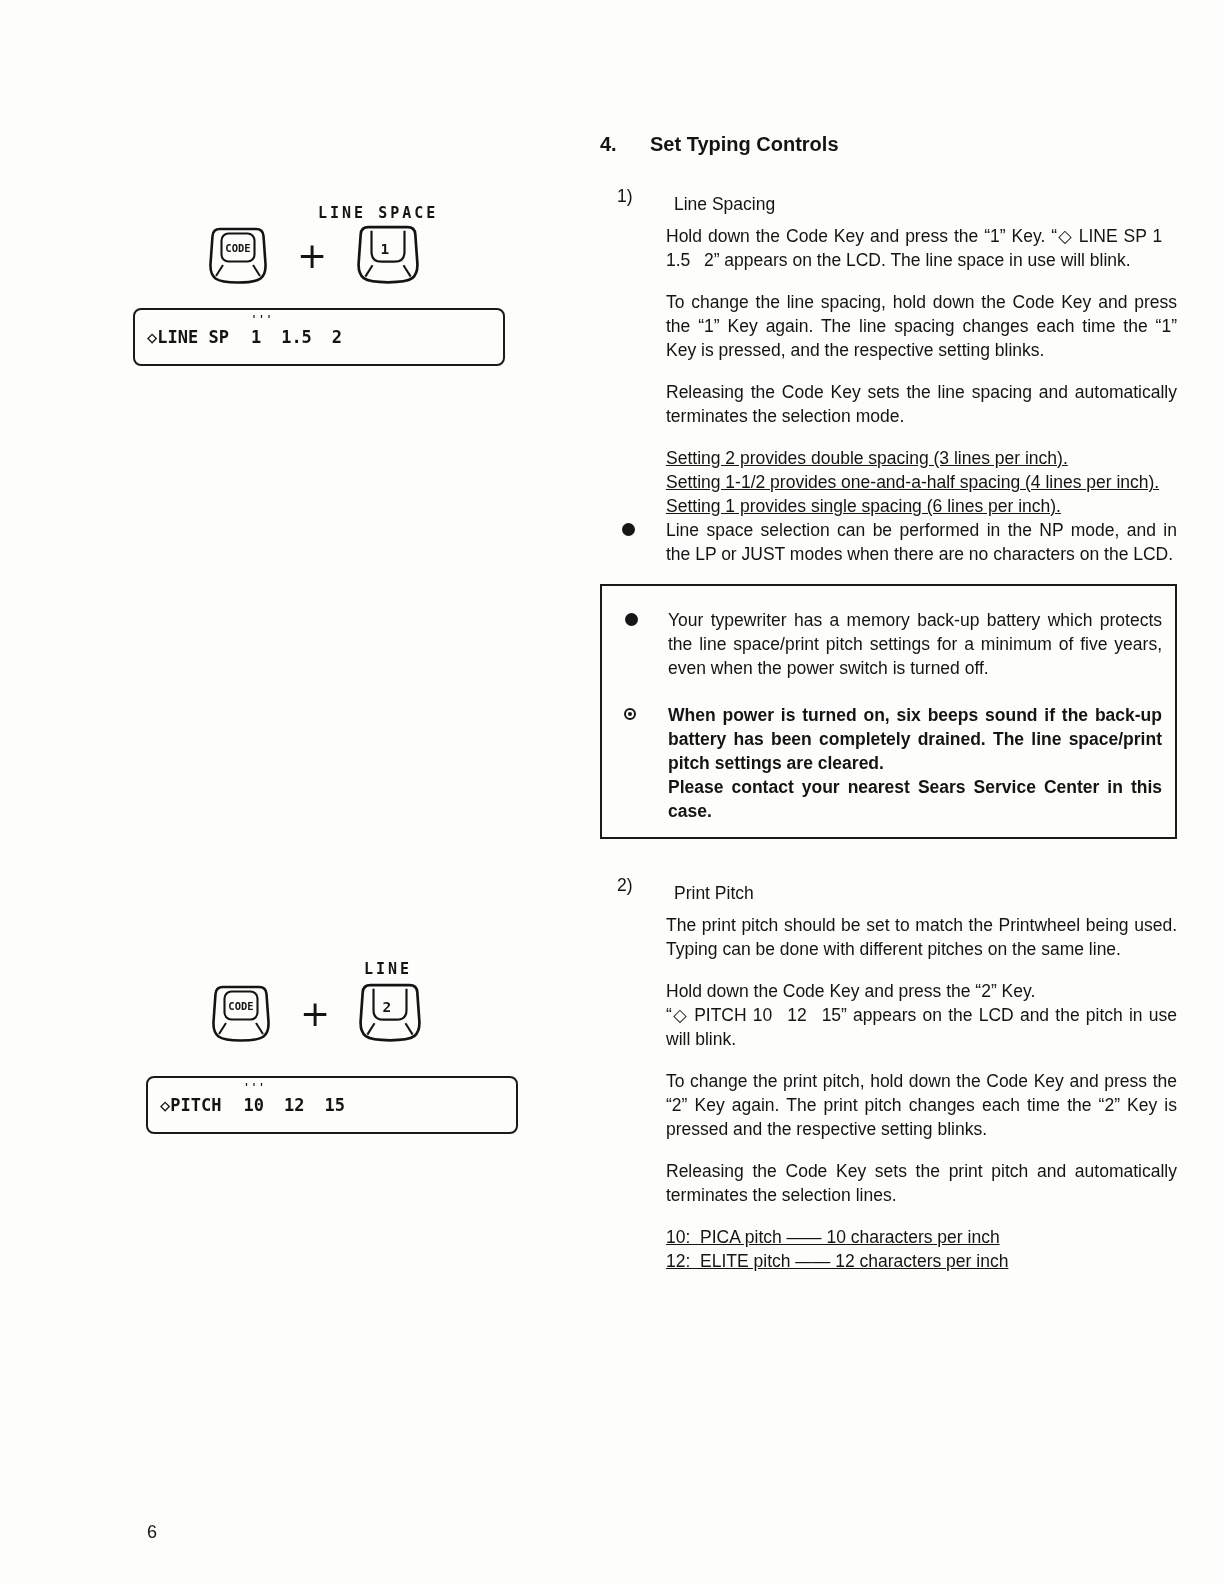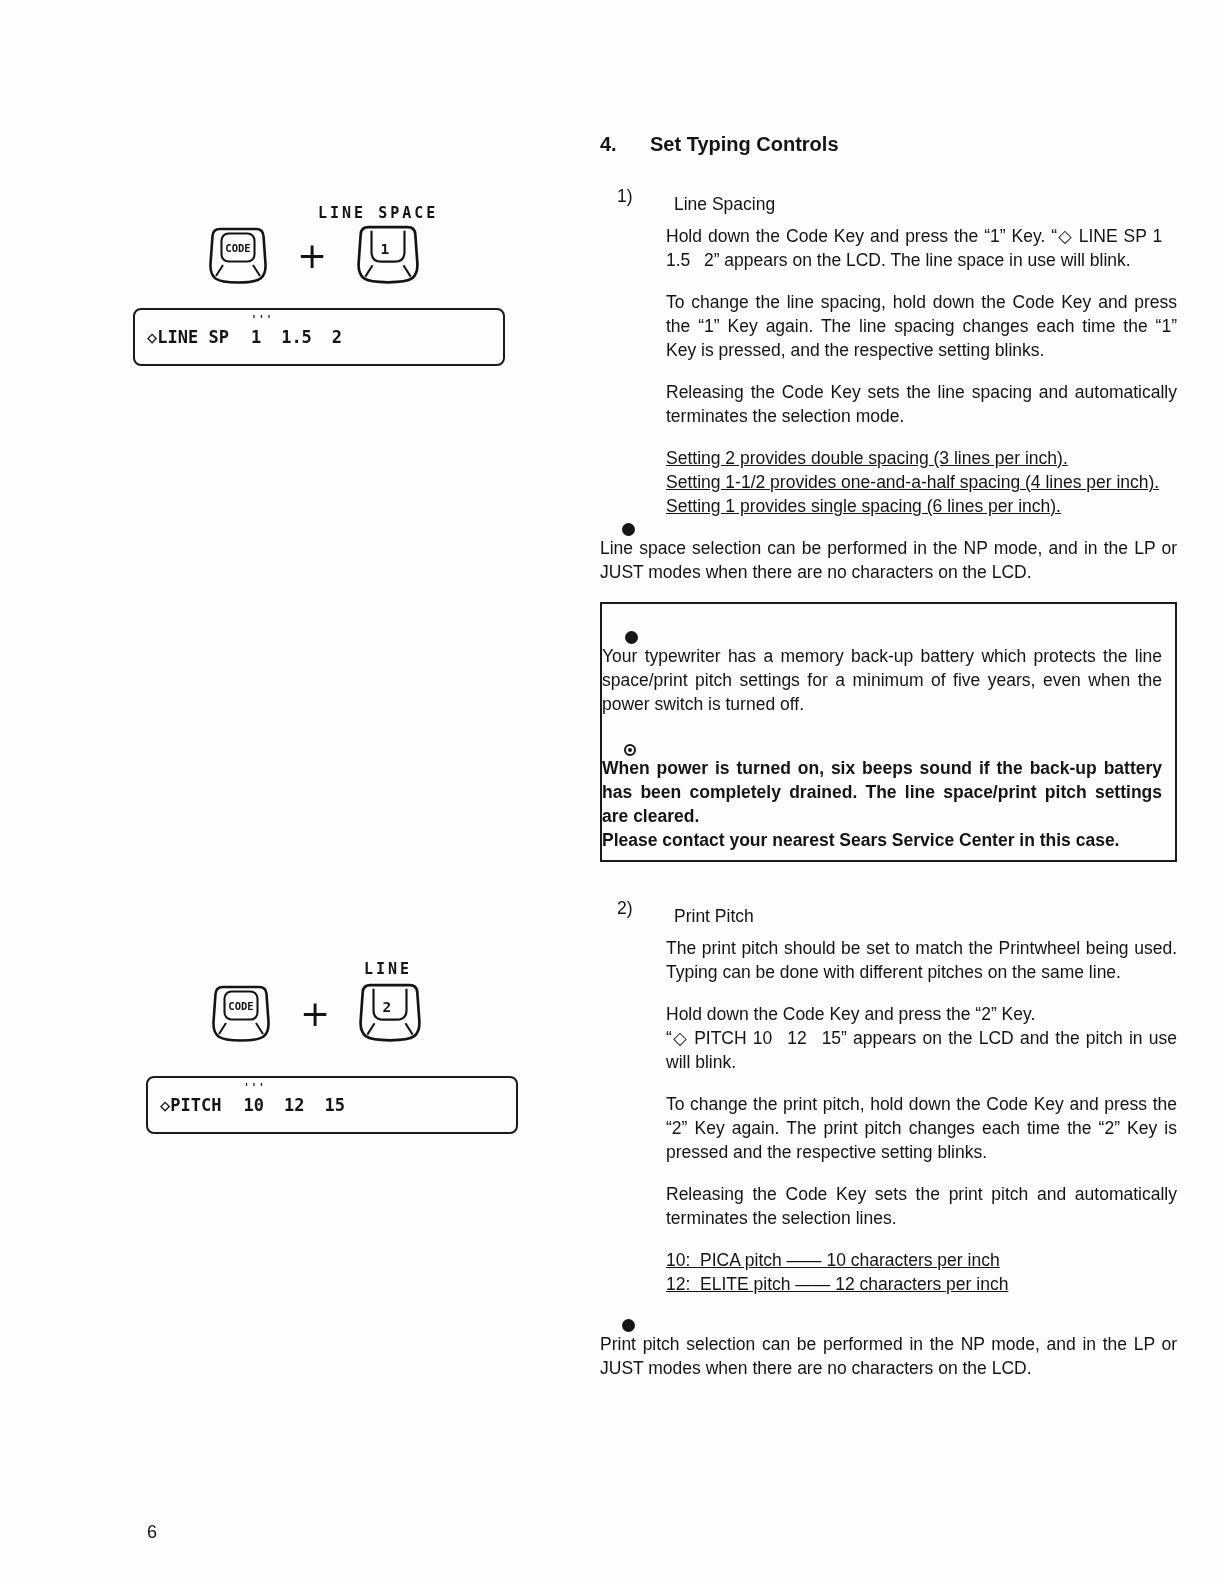--- a/index.html
+++ b/index.html
@@ -48,36 +48,36 @@
     font-size:17.5px;line-height:24px;
   }
   .heading{display:flex;font-weight:bold;font-size:20px;margin-bottom:28px;}
   .heading .h-num{width:50px;flex:0 0 auto;}
   .sub{display:flex;}
   .sub-num{width:66px;flex:0 0 auto;padding-left:17px;box-sizing:border-box;}
   .sub-body{flex:1;min-width:0;}
   .sub-title{margin:8px;}
   .para{margin:0 0 18px 0;text-align:justify;white-space:pre-line;}
   .para:last-child{margin-bottom:0;text-decoration:underline;}
-  .bullet-row{display:flex;margin-bottom:18px;flex-direction:column;}
+  .bullet-row{display:flex;margin-bottom:18px;}
   .marker-cell{width:66px;flex:0 0 auto;padding-left:22px;padding-top:5px;box-sizing:border-box;}
   .dot{width:13px;height:13px;border-radius:50%;background:#161616;}
   .ring{
     width:8px;height:8px;border:2.6px solid #161616;border-radius:50%;
     position:relative;
   }
   .ring::after{
     content:"";position:absolute;left:1.6px;top:1.6px;right:1.6px;bottom:1.6px;
     background:#161616;border-radius:50%;
   }
   .bullet-text{flex:1;text-align:justify;white-space:pre-line;min-width:0;}
   .note-box{
     border:2.5px solid #1a1a1a;
     margin:8px 0 34px 0;
-    padding:22px 13px 8px 0;
+    padding:22px 13px 14px 0;
   }
   .note-box .bullet-row{margin-bottom:23px;}
   .note-box .bullet-row:last-child{margin-bottom:0;font-weight:bold;}
   .list-block{margin:0 0 18px 0;text-decoration:underline;}
   .list-line{white-space:pre;}
   .page-num{font-size:18px;}
 </style>
 </head>
 <body>
 
@@ -209,24 +209,18 @@
 “◇ PITCH 10  12  15” appears on the LCD and the pitch in use will blink.</p>
         <p class="para">To change the print pitch, hold down the Code Key and press the “2” Key again. The print pitch changes each time the “2” Key is pressed and the respective setting blinks.</p>
         <p class="para">Releasing the Code Key sets the print pitch and automatically terminates the selection lines.</p>
         <div class="list-block">
           <div class="list-line">10:  PICA pitch —— 10 characters per inch</div>
           <div class="list-line">12:  ELITE pitch —— 12 characters per inch</div>
         </div>
       </div>
     </div>
 
-    <div class="bullet-row">
-      <div class="marker-cell">
-          <span class="dot" style="display:block;"></span>
-        </div>
-      <div class="bullet-text">Print pitch selection can be performed in the NP mode, and in the LP or JUST modes when there are no characters on the LCD.</div>
-    </div>
 
   </div>
 
   <div class="abs page-num" style="left:147px;top:1522px;">6</div>
 
 </div>
 
 </body></html>

